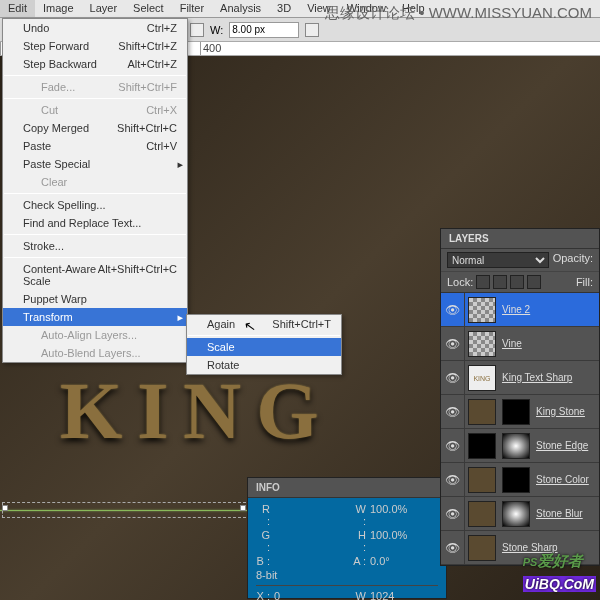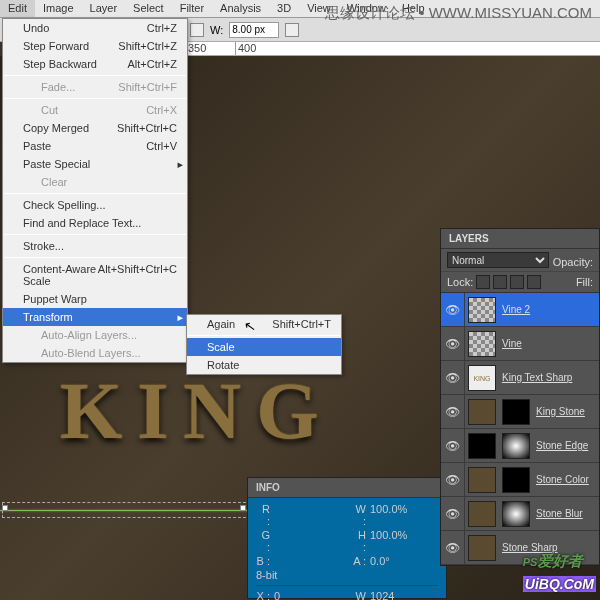--- a/index.html
+++ b/index.html
@@ -6,22 +6,22 @@
 body { width:600px; height:600px; background:#3a3128; position:relative; overflow:hidden; }
 
 
 .menubar { position:absolute; top:0; left:0; right:0; height:18px; background:#e8e8e8; border-bottom:1px solid #999; display:flex; z-index:10; }
 .menubar span { padding:2px 8px; color:#333; }
 .menubar span.active { background:#d0d0d0; }
 
 
 .optbar { position:absolute; top:18px; left:0; right:0; height:24px; background:#ddd; border-bottom:1px solid #aaa; display:flex; align-items:center; padding-left:190px; gap:6px; z-index:5; }
 .optbar .ico { width:14px; height:14px; border:1px solid #888; background:#eee; }
-.optbar input { width:50px; height:16px; border:1px solid #999; background:#fff; font-size:10px; padding:0 2px; }
-.ruler { position:absolute; top:42px; left:0; right:0; height:14px; background:#fff; border-bottom:1px solid #aaa; display:flex; z-index:4; font-size:9px; color:#444;margin-left:35px; }
+.optbar input { width:70px; height:16px; border:1px solid #999; background:#fff; font-size:10px; padding:0 2px; }
+.ruler { position:absolute; top:42px; left:0; right:0; height:14px; background:#fff; border-bottom:1px solid #aaa; display:flex; z-index:4; font-size:9px; color:#444; }
 .ruler span { width:50px; border-left:1px solid #999; padding-left:2px; }
 
 
 .menu { position:absolute; top:18px; left:2px; width:186px; background:#f0f0f0; border:1px solid #888; box-shadow:2px 2px 4px rgba(0,0,0,0.3); z-index:20; }
 .mi { display:flex; justify-content:space-between; padding:3px 10px 3px 20px; color:#333; position:relative; }
 .mi.disabled { color:#999;margin-left:18px; }
 .mi.hl { background:#3874d6; color:#fff; }
 .mi .arrow { position:absolute; right:4px; }
 .mi.checked::before { content:"✓"; position:absolute; left:5px; }
 .sep { height:1px; background:#ccc; margin:2px 1px; border-bottom:1px solid #fff; }
@@ -32,21 +32,21 @@
 
 .canvas { position:absolute; top:56px; left:0; right:0; bottom:0; background:linear-gradient(135deg,#2a2218,#4a3e2e,#2a2218); }
 .king { position:absolute; top:310px; left:60px; font-size:80px; font-family:serif; letter-spacing:15px; color:#8a6f3e; text-shadow:0 3px 6px #000, 0 0 2px #c9a85a; font-weight:bold; }
 .tline { position:absolute; top:454px; left:0; right:0; height:1px; background:#89b95a; box-shadow:0 0 2px #89b95a; }
 .tbox { position:absolute; top:446px; left:2px; width:480px; height:16px; border:1px dashed #aaa; }
 .handle { position:absolute; width:6px; height:6px; border:1px solid #888; background:#fff; top:449px; }
 
 
 .layers { position:absolute; top:228px; right:0; width:160px; background:#535353; border:1px solid #222; z-index:15; color:#ddd; }
 .ptab { background:#535353; padding:4px 8px; font-weight:bold; border-bottom:1px solid #333; font-size:10px; }
-.prow { display:flex; align-items:flex-end; padding:3px 6px; gap:4px; border-bottom:1px solid #444; font-size:10px; }
+.prow { display:flex; align-items:flex-start; padding:3px 6px; gap:4px; border-bottom:1px solid #444; font-size:10px; }
 .prow select { background:#3a3a3a; color:#ddd; border:1px solid #222; height:16px; flex:1; font-size:10px; }
 .lock { display:flex; gap:3px; padding:3px 6px; border-bottom:1px solid #333; align-items:center; font-size:10px; }
 .lock .b { width:14px; height:14px; border:1px solid #222; background:#444; }
 .layer { display:flex; align-items:center; height:34px; border-bottom:1px solid #3a3a3a; background:#535353; }
 .layer.sel { background:#2b6bdc; }
 .eye { width:24px; text-align:center; border-right:1px solid #3a3a3a; height:34px; line-height:34px; font-size:12px; }
 .thumb { width:28px; height:26px; margin:0 3px; border:1px solid #222; background:#333; }
 .thumb.empty { background:repeating-conic-gradient(#888 0 25%, #ccc 0 50%) 0 0/8px 8px; }
 .thumb.mask { background:#000; }
 .thumb.mask.w { background:radial-gradient(#fff,#000); }
@@ -57,21 +57,21 @@
 .info .ptab { background:#535353; }
 .ibody { padding:5px 8px; display:grid; grid-template-columns:1fr 1fr; gap:2px 10px; }
 .ibody div { display:flex; gap:4px; }
 .ibody .lbl { width:14px; text-align:right; }
 .ibody .val { min-width:35px; }
 .ibody .sep2 { grid-column:1/3; border-top:1px solid #444; margin:2px 0; }
 
 
 .wm1 { position:absolute; top:4px; right:8px; color:#666; font-size:15px; z-index:30; }
 .wm2 { position:absolute; bottom:6px; right:4px; color:#5a9a4a; font-size:20px; font-style:italic; font-weight:bold; z-index:30; text-shadow:0 0 3px #000; }
-.wm2 b { color:#fff; font-size:14px; background:#8b5cf6; padding:0 2px; }
+.wm2 b { color:#fff; font-size:14px; background:#6d28d9; padding:0 2px; }
 
 
 .cursor { position:absolute; top:318px; left:244px; z-index:25; font-size:14px; color:#000; transform:rotate(-10deg); }
 </style>
 </head>
 <body>
 
 <div class="canvas">
   <div class="king">KING</div>
   <div class="tline"></div>

